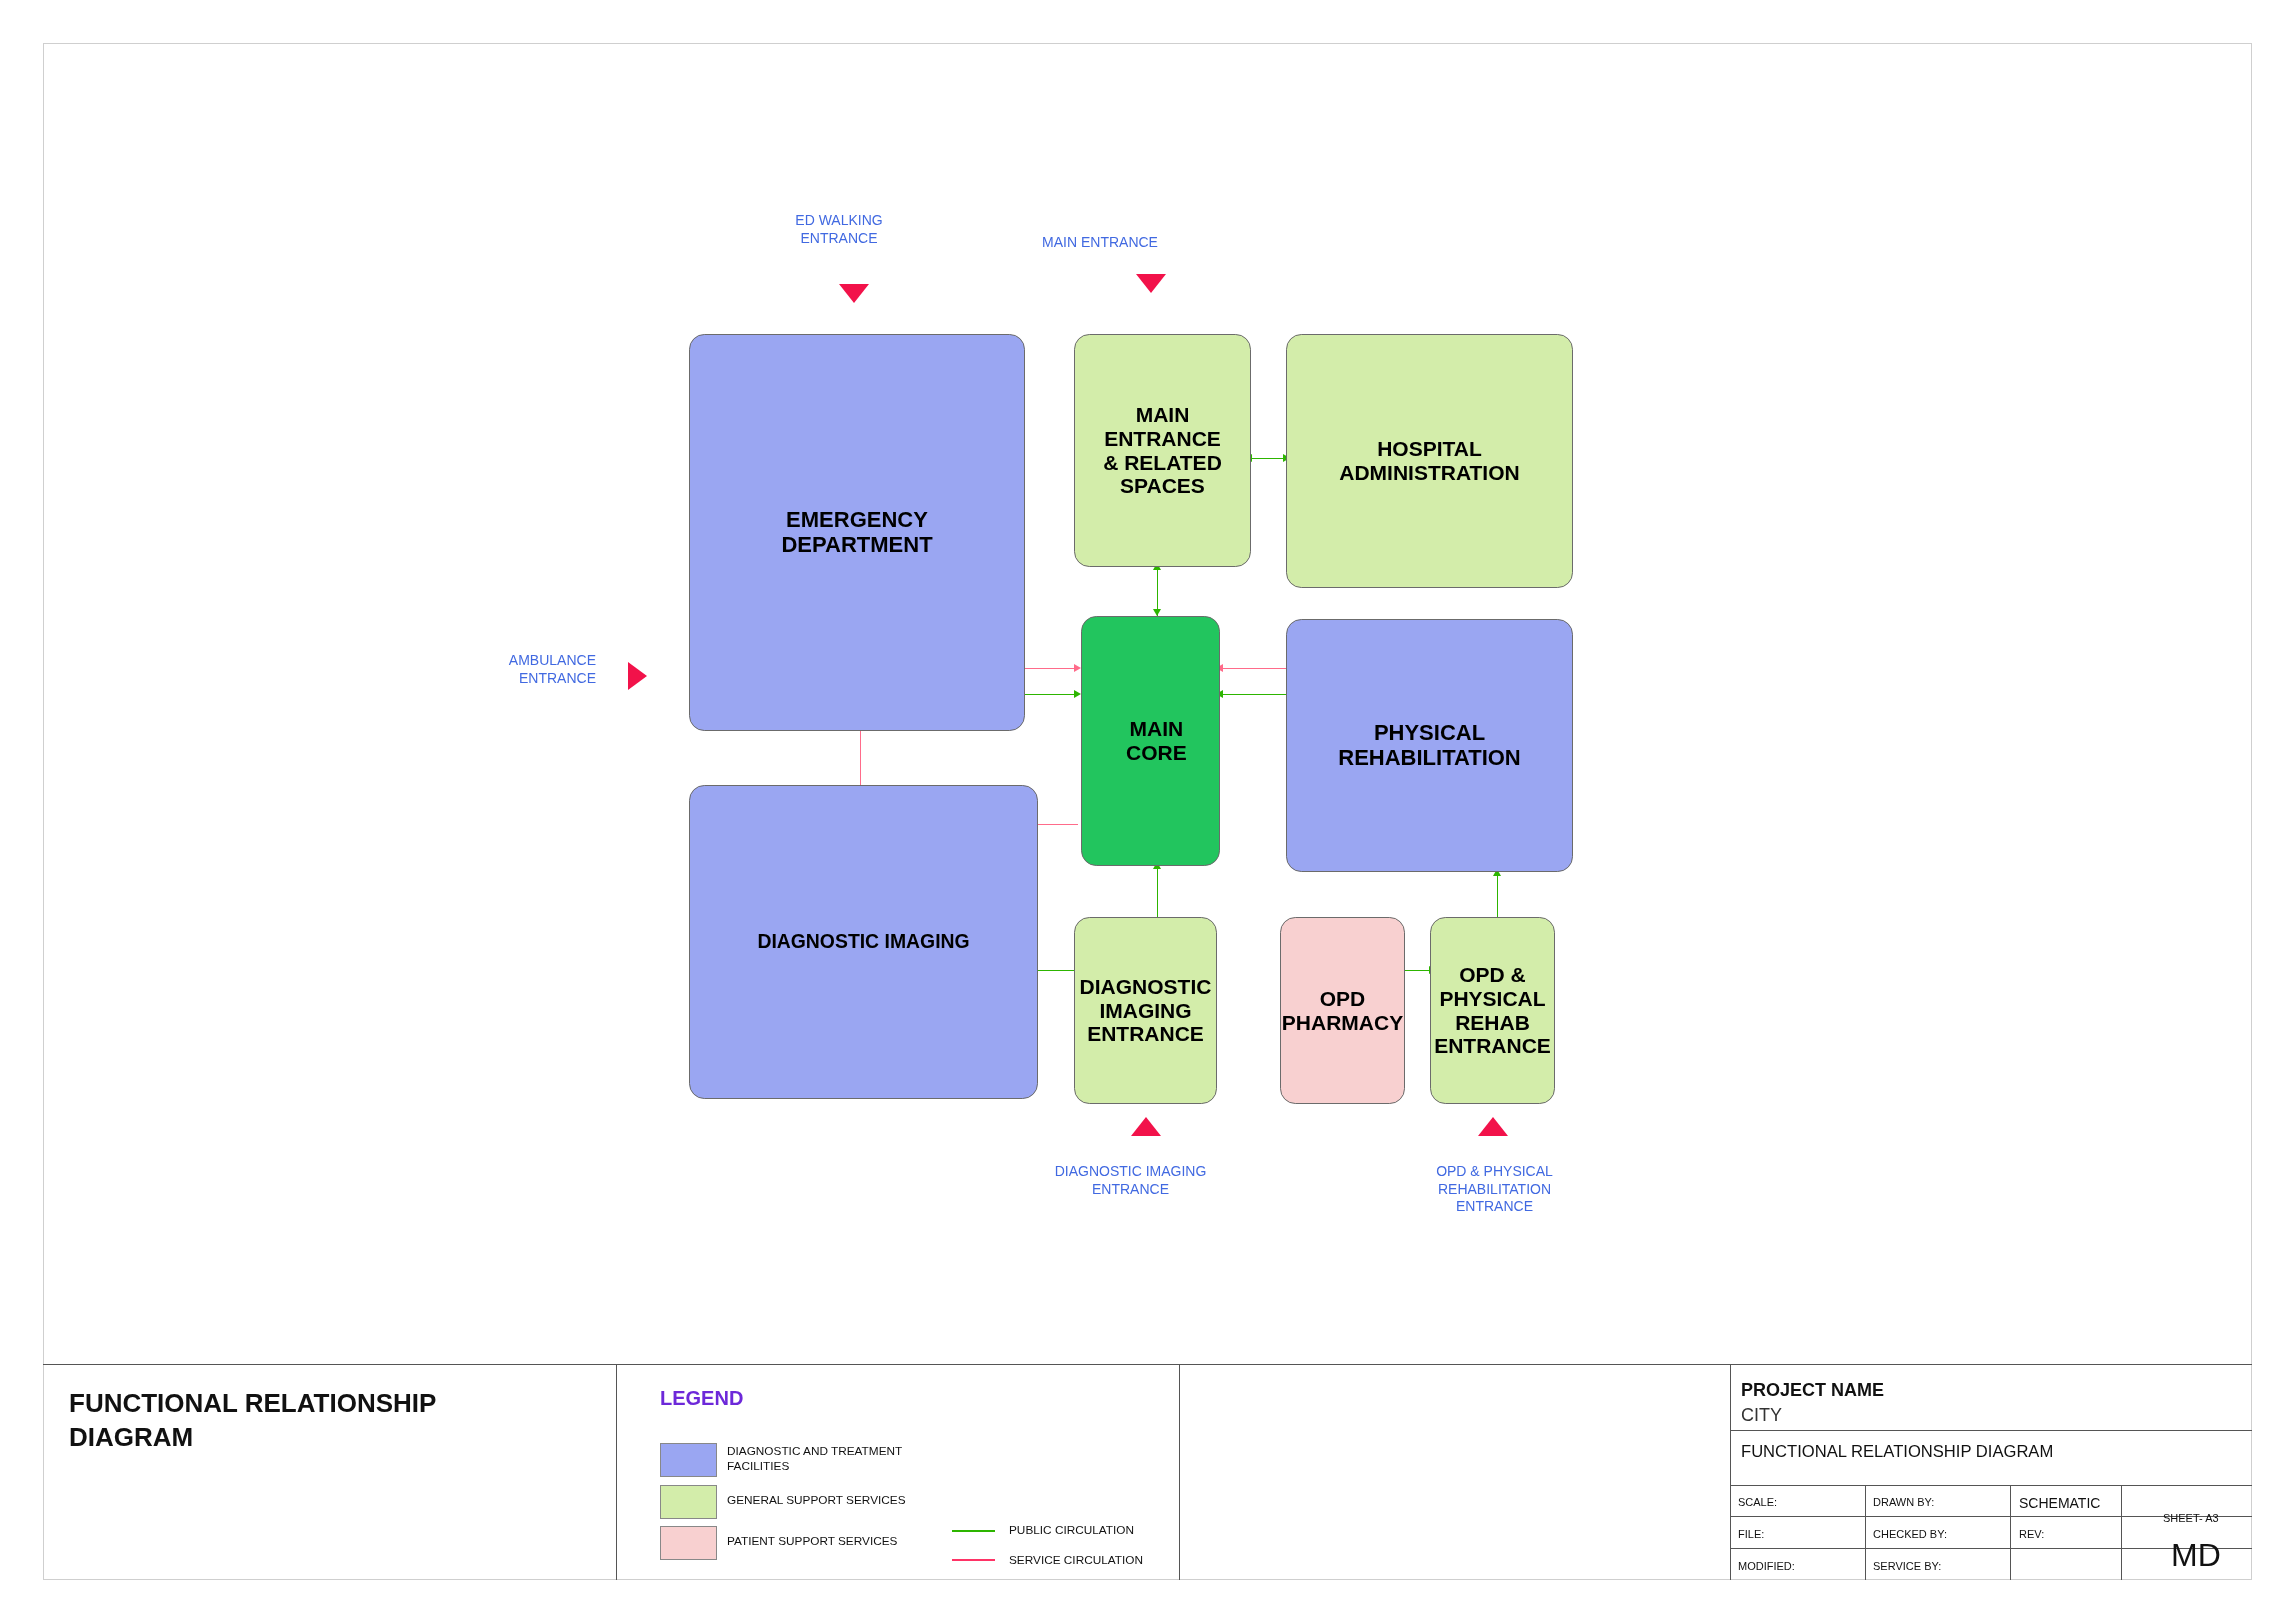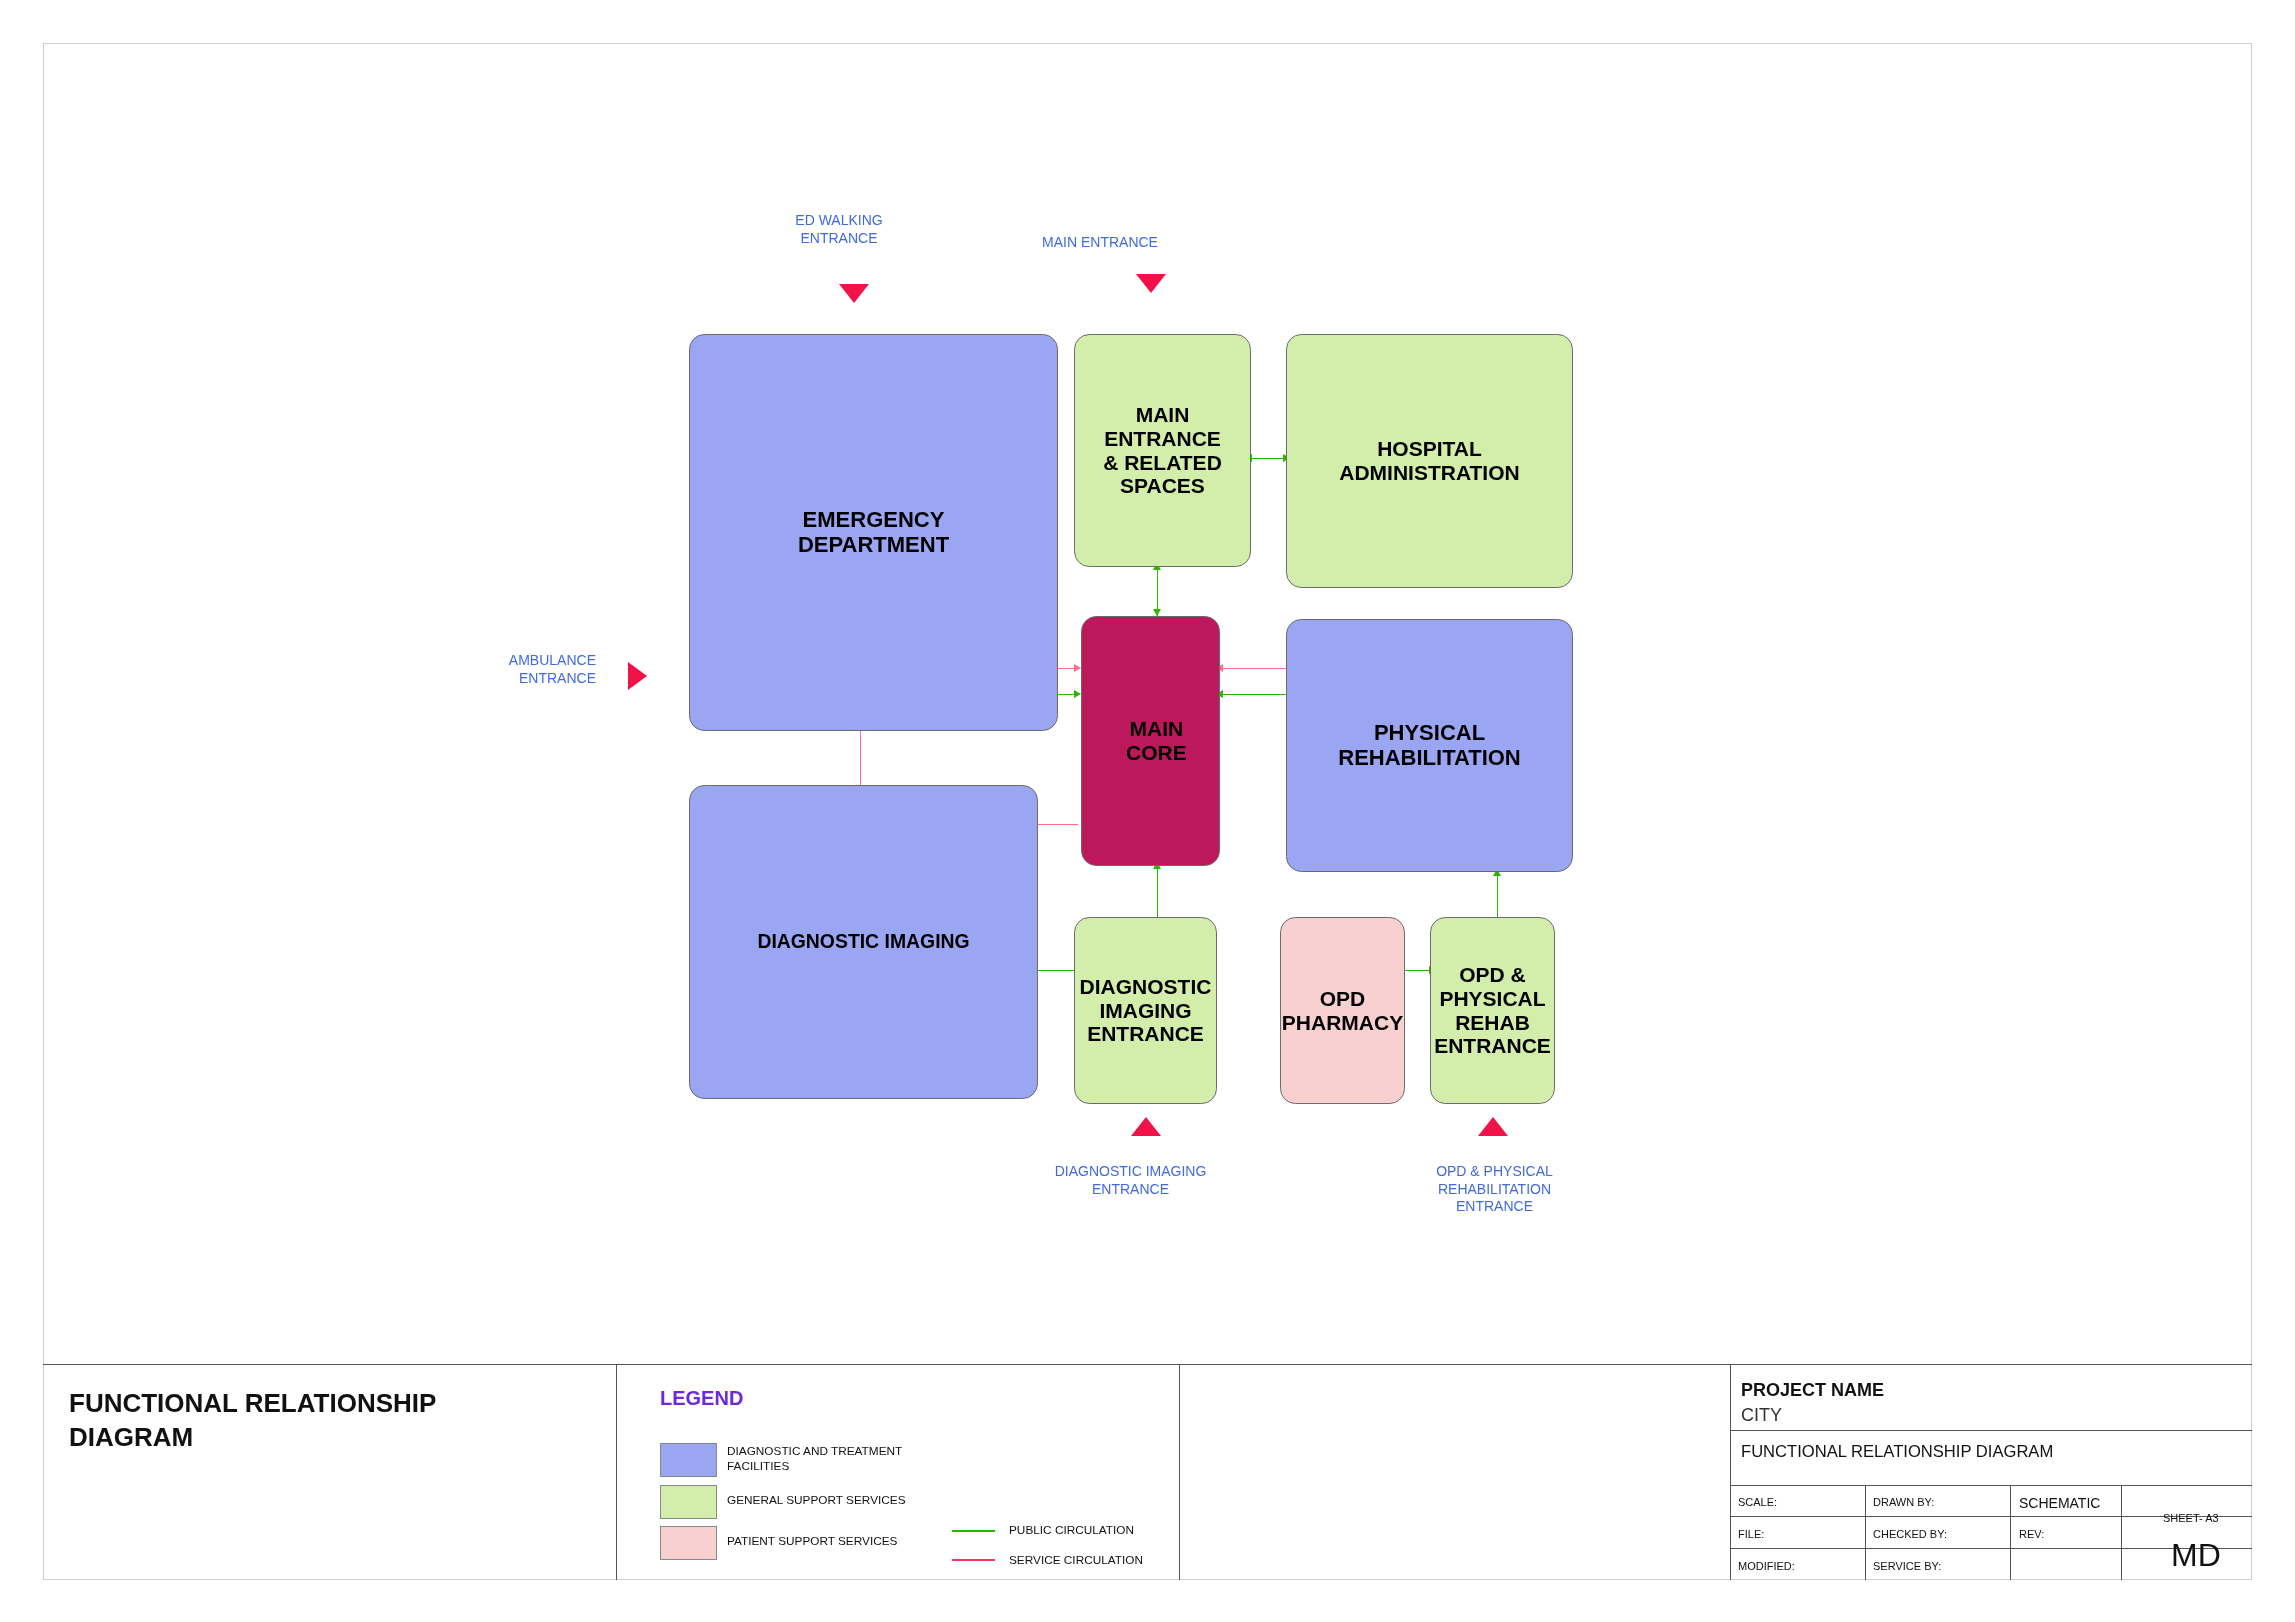--- a/index.html
+++ b/index.html
@@ -6,21 +6,21 @@
   body{width:2295px;height:1623px;font-family:"Liberation Sans",sans-serif;position:relative;overflow:hidden;}
   #sheet{position:absolute;left:0;top:0;width:2295px;height:1623px;background:#fff;}
   .frame{position:absolute;left:43px;top:43px;width:2209px;height:1537px;border:1.4px solid #cfcfcf;box-sizing:border-box;background:#fff;}
 
   
   .box{position:absolute;box-sizing:border-box;border:1.4px solid #6b6b6b;border-radius:15.3px;
        display:flex;align-items:center;justify-content:center;text-align:center;
        font-weight:bold;color:#000;line-height:1.12;padding:4.2px;}
   .blue{background:#9aa6f2;}
   .green{background:#d3edaa;}
-  .grey{background:#be185d;padding-left:16px;}
+  .grey{background:#22c55e;padding-left:16px;}
   .pink{background:#f8d0d0;}
 
   
   .ln{position:absolute;}
   .green-l{background:#2db500;}
   .red-l{background:#ff6b8a;}
   .h{height:1.4px;}
   .v{width:1.4px;}
   .tri{position:absolute;width:0;height:0;}
   .tri-g-r{border-top:4.2px solid transparent;border-bottom:4.2px solid transparent;border-left:7px solid #2db500;}
@@ -119,21 +119,21 @@
   <div class="ln h green-l" style="left:1009px;top:970px;width:69px;"></div>
   <div class="tri tri-g-l" style="left:1004px;top:966px;"></div>
 
   <div class="ln v green-l" style="left:1497px;top:873px;height:76px;"></div>
   <div class="tri tri-g-u" style="left:1493px;top:869px;"></div>
   <div class="tri tri-g-d" style="left:1493px;top:945px;"></div>
 
   <div class="ln h green-l" style="left:1394px;top:970px;width:42px;"></div>
   <div class="tri tri-g-r" style="left:1429px;top:966px;"></div>
 
-  <div class="box blue" style="left:689px;top:334px;width:369px;height:397px;font-size:22px;white-space:pre-line;">EMERGENCY
+  <div class="box blue" style="left:689px;top:334px;width:336px;height:397px;font-size:22px;white-space:pre-line;">EMERGENCY
 DEPARTMENT</div>
 
   <div class="box blue" style="left:689px;top:785px;width:349px;height:314px;font-size:19.4px;white-space:pre-line;">DIAGNOSTIC IMAGING</div>
 
   <div class="box green" style="left:1074px;top:334px;width:177px;height:233px;font-size:21px;white-space:pre-line;">MAIN
 ENTRANCE
 &amp; RELATED
 SPACES</div>
 
   <div class="box green" style="left:1286px;top:334px;width:287px;height:254px;font-size:21px;white-space:pre-line;">HOSPITAL

